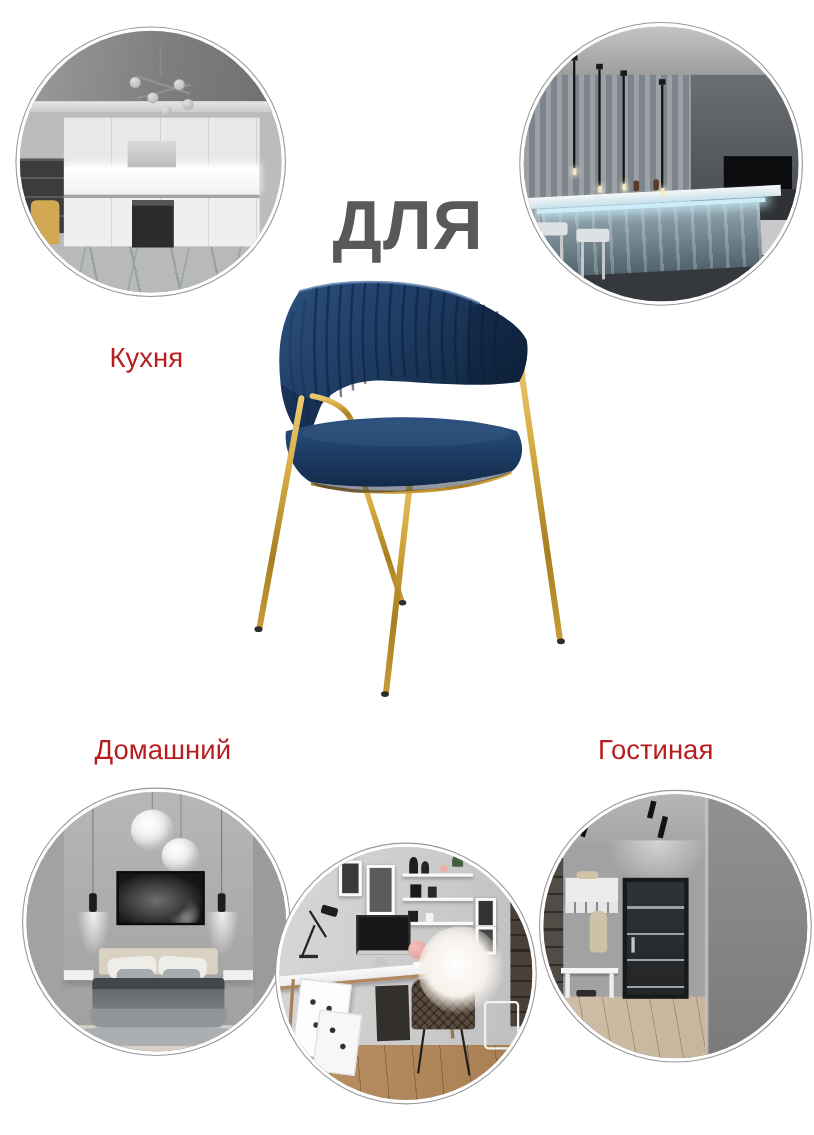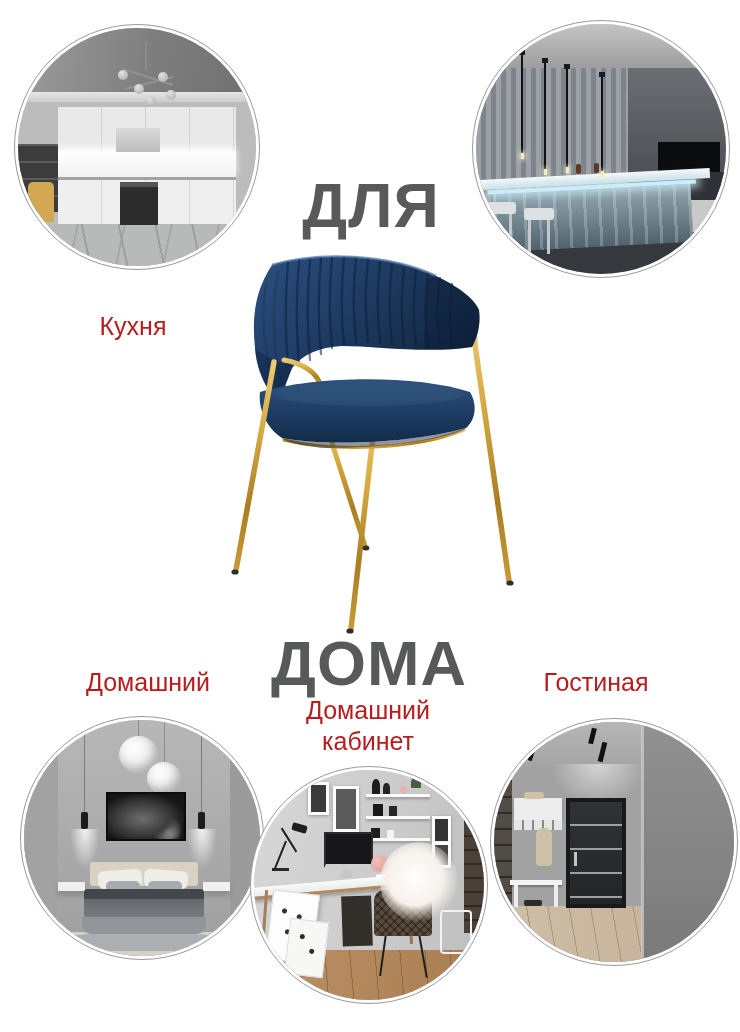--- a/index.html
+++ b/index.html
@@ -173,25 +173,23 @@
   .h-shoes{top:178px;left:30px;width:18px;height:6px;background:#2c2c2c;border-radius:2px;}
   .h-rwall{top:0;right:0;width:92px;height:100%;background:linear-gradient(#919191,#7a7a7a);}
   .h-redge{top:0;right:90px;width:3px;height:100%;background:#d0d0d0;opacity:.7;}
 </style>
 </head>
 <body>
 
 <div class="stage">
 
   <div class="headline hl-top">ДЛЯ</div>
-  <div class="headline hl-bottom">ДОМА</div>
 
   <div class="room-label lb-kitchen">Кухня</div>
   <div class="room-label lb-bedroom">Домашний</div>
-  <div class="room-label lb-office">Домашний кабинет</div>
   <div class="room-label lb-hallway">Гостиная</div>
 
   <div class="circle c-kitchen">
     <div class="photo">
       <div class="k-ceil"></div>
       <div class="k-crown"></div>
       <div class="k-wall"></div>
       <div class="k-floor"></div>
       <div class="k-upper"></div>
       <div class="k-splash"></div>

